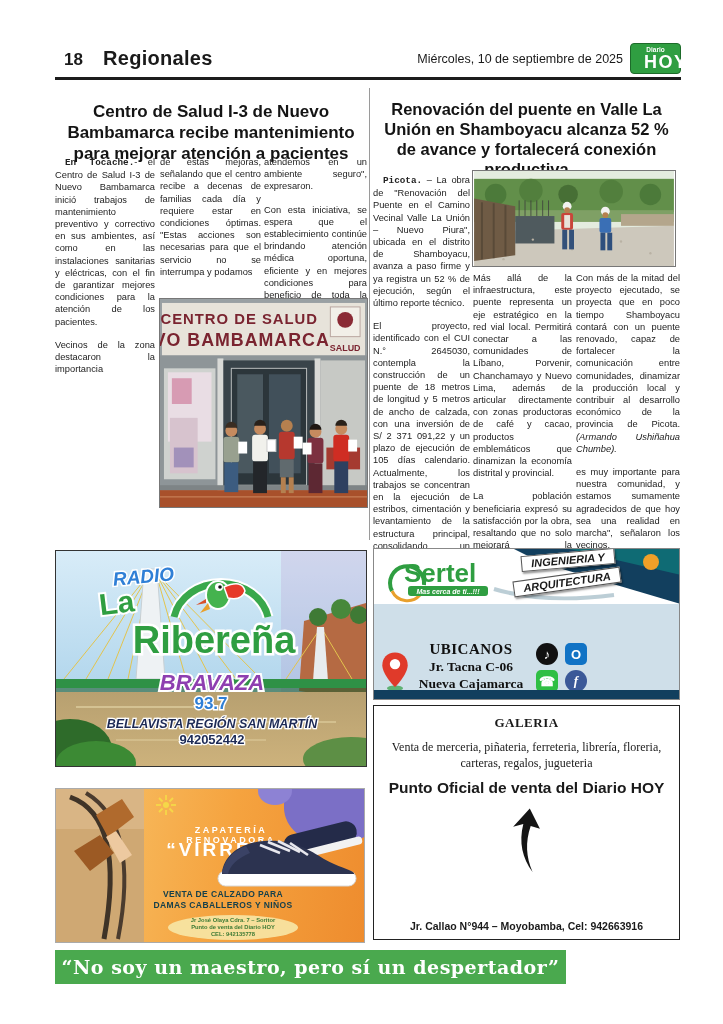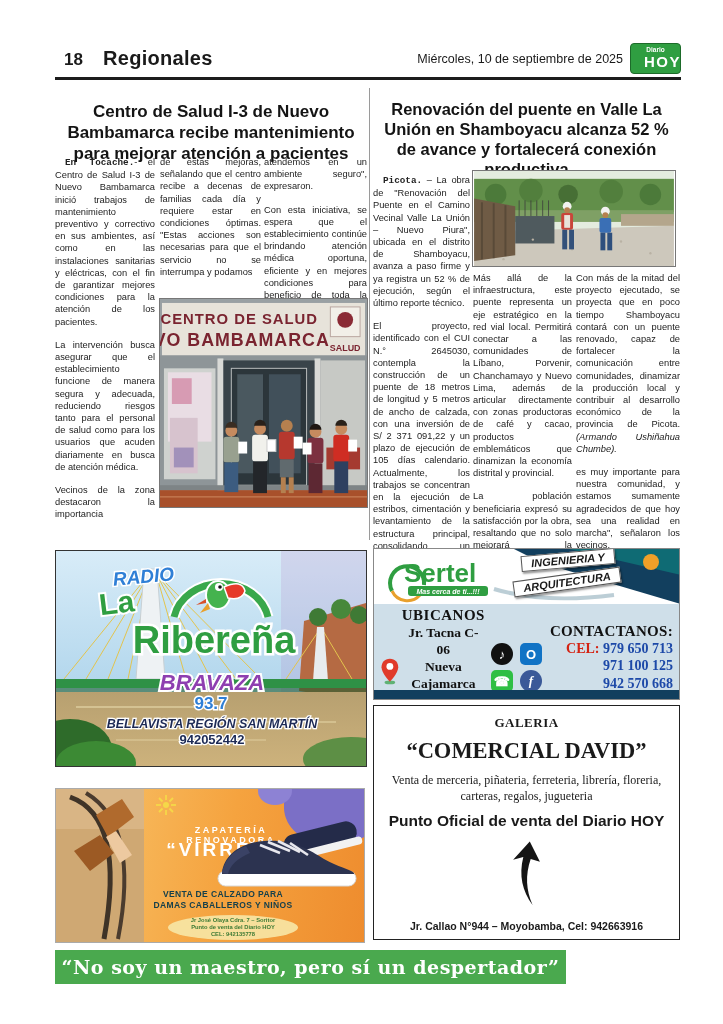--- a/index.html
+++ b/index.html
@@ -4,21 +4,21 @@
 <style>
   html,body{margin:0;padding:0;background:#fff;}
   body{width:723px;height:1024px;position:relative;font-family:"Liberation Sans",sans-serif;color:#1a1a1a;}
   .abs{position:absolute;}
   
   .h-pagenum{left:64px;top:50px;font-size:17px;font-weight:bold;}
   .h-section{left:103px;top:47px;font-size:20px;font-weight:bold;letter-spacing:.3px;}
   .h-date{right:100px;top:52px;font-size:12.5px;}
   .h-logo{left:630px;top:43px;width:51px;height:31px;background:#2f9e41;border:1.5px solid #1d6b2a;border-radius:4px;color:#fff;text-align:center;box-sizing:border-box;}
   .h-logo .ltop{display:block;font-size:6.5px;font-weight:bold;line-height:8px;margin-top:2px;}
-  .h-logo .lmain{display:block;font-size:15px;font-weight:900;line-height:16px;letter-spacing:1.5px;padding-left:13px;}
+  .h-logo .lmain{display:block;font-size:18px;font-weight:900;line-height:16px;letter-spacing:1.5px;padding-left:13px;}
   .header-rule{left:55px;top:77px;width:626px;height:2.5px;background:#1c1c1c;}
   .article-divider{left:369px;top:88px;width:1px;height:452px;background:#9a9a9a;}
   
   .title{position:absolute;text-align:center;font-weight:bold;color:#141414;}
   .title-left{left:55px;top:90px;width:312px;font-size:17px;line-height:21px;}
   .title-right{left:373px;top:88px;width:307px;font-size:16.5px;line-height:20px;}
   
   .acol{position:absolute;font-size:9.3px;line-height:12.2px;text-align:justify;color:#222;}
   .acol p{margin:0 0 11px 0;}
   .lead{font-weight:bold;font-family:Liberation Mono, monospace;}
@@ -76,21 +76,20 @@
   <span class="ltop">Diario</span>
   <span class="lmain">HOY</span>
 </div>
 <div class="abs header-rule"></div>
 <div class="abs article-divider"></div>
 
 <h1 class="title title-left">Centro de Salud I-3 de Nuevo Bambamarca recibe mantenimiento para mejorar atención a pacientes</h1>
 
 <div class="acol" style="left:55px;top:156px;width:100px;">
   <p class="indent"><strong class="lead">En Tocache.</strong><span>- el Centro de Salud I-3 de Nuevo Bambamarca inició trabajos de mantenimiento preventivo y correctivo en sus ambientes, así como en las instalaciones sanitarias y eléctricas, con el fin de garantizar mejores condiciones para la atención de los pacientes.</span></p>
-  <p>La intervención busca asegurar que el establecimiento funcione de manera segura y adecuada, reduciendo riesgos tanto para el personal de salud como para los usuarios que acuden diariamente en busca de atención médica.</p>
   <p>Vecinos de la zona destacaron la importancia</p>
 </div>
 <div class="acol" style="left:160px;top:156px;width:101px;">
   <p>de estas mejoras, señalando que el centro recibe a decenas de familias cada día y requiere estar en condiciones óptimas. "Estas acciones son necesarias para que el servicio no se interrumpa y podamos</p>
 </div>
 <div class="acol" style="left:264px;top:156px;width:103px;">
   <p>atendemos en un ambiente seguro", expresaron.</p>
   <p>Con esta iniciativa, se espera que el establecimiento continúe brindando atención médica oportuna, eficiente y en mejores condiciones para beneficio de toda la comunidad.</p>
 </div>
 
@@ -307,33 +306,26 @@
       <div class="addr-title">UBICANOS</div>
       <div class="addr-line">Jr. Tacna C-06</div>
       <div class="addr-line">Nueva Cajamarca</div>
     </div>
     <div class="icon-grid">
       <div class="sicon tiktok">♪</div>
       <div class="sicon sq outlook">O</div>
       <div class="sicon sq whatsapp">☎</div>
       <div class="sicon facebook">f</div>
     </div>
-    <div class="contact-block">
-      <div class="contact-title">CONTACTANOS:</div>
-      <div class="contact-line"><span class="cel-red">CEL: </span><span>979 650 713</span></div>
-      <div class="contact-line">971 100 125</div>
-      <div class="contact-line">942 570 668</div>
-    </div>
   </div>
   <div class="sertel-strip"></div>
 </div>
 
 <div class="abs galeria-ad">
   <div class="gal-header">GALERIA</div>
-  <div class="gal-name">“COMERCIAL DAVID”</div>
   <div class="gal-desc">Venta de merceria, piñateria, ferreteria, librería, floreria, carteras, regalos, jugueteria</div>
   <div class="gal-official">Punto Oficial de venta del Diario HOY</div>
   <svg width="54" height="72" viewBox="0 0 54 78" style="margin-top:4px">
     <path d="M30,8 L12,28 L23,25 C18,45 22,62 33,77 C26,60 25,45 31,27 L41,30 Z" fill="#151515"></path>
   </svg>
   <div class="gal-address">Jr. Callao N°944 – Moyobamba, Cel: 942663916</div>
 </div>
 
 <div class="abs virrey-ad">
   <svg class="abs" style="left:0;top:0" width="88" height="153" viewBox="0 0 88 153">

